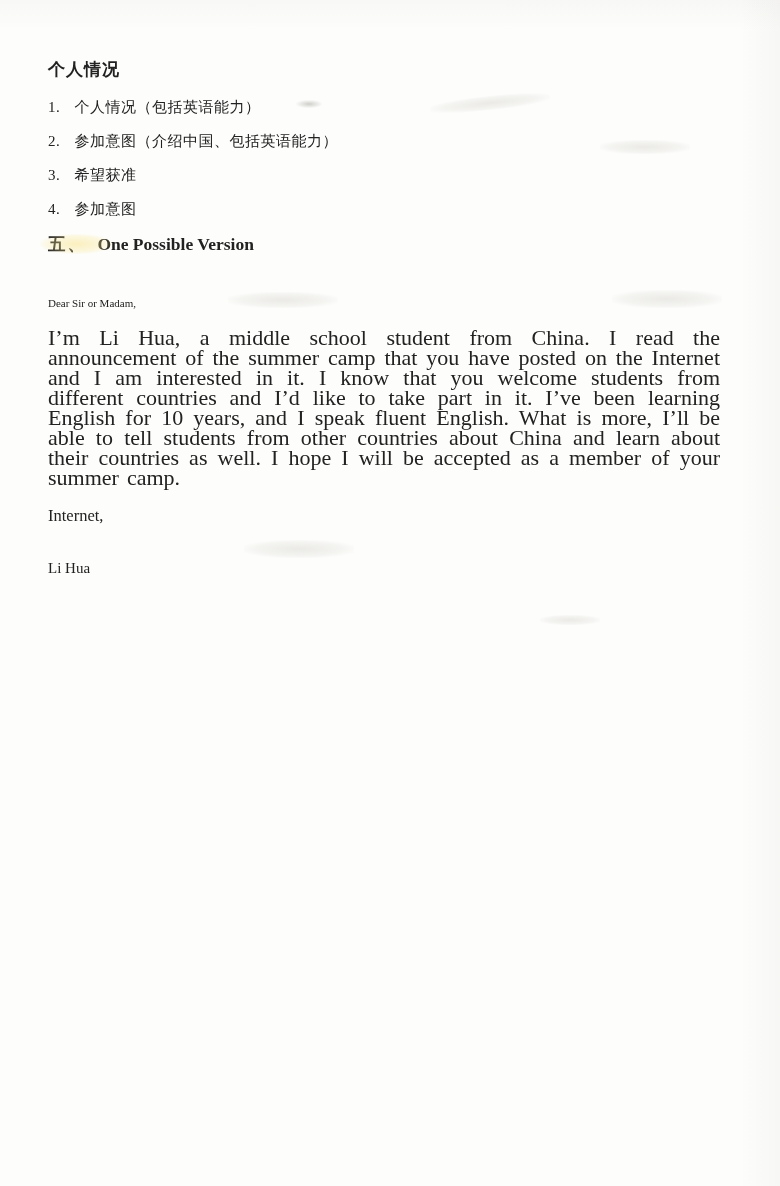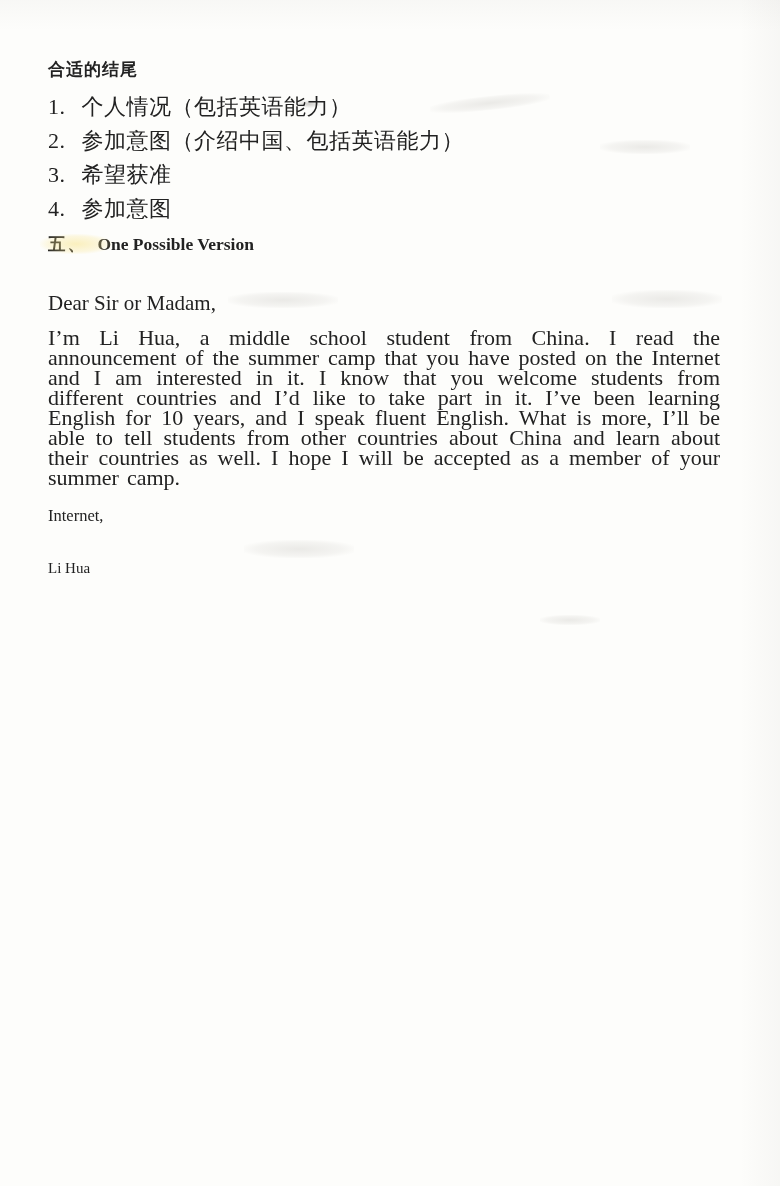--- a/index.html
+++ b/index.html
@@ -32,21 +32,21 @@
     line-height: 20px;
     font-weight: bold;
     letter-spacing: 1px;
   }
   .outline-list {
     list-style: none;
     margin: 0;
     padding: 0;
   }
   .outline-item {
-    font-size: 22px;
+    font-size: 15px;
     line-height: 20px;
     margin: 0 0 14px 0;
     letter-spacing: 0.5px;
   }
   .outline-item .num {
     display: inline-block;
     margin-right: 10px;
   }
 
   
@@ -65,21 +65,21 @@
     width: 72px;
     height: 20px;
     background: radial-gradient(ellipse at center, rgba(248,228,140,0.55) 0%, rgba(248,228,140,0.25) 55%, rgba(248,228,140,0) 75%);
     pointer-events: none;
   }
 
   
   .letter p { margin: 0; }
   .salutation {
     margin-top: 38px !important;
-    font-size: 21px;
+    font-size: 11px;
     line-height: 20px;
   }
   .body-para {
     margin-top: 15px !important;
     font-size: 22px;
     line-height: 20px;
     text-align: justify;
     word-spacing: 2.5px;
   }
   .closing {
@@ -120,21 +120,21 @@
   <div class="artifact a1"></div>
   <div class="artifact a2"></div>
   <div class="artifact a3"></div>
   <div class="artifact a4"></div>
   <div class="artifact a5"></div>
   <div class="artifact a6"></div>
   <div class="artifact a7"></div>
 
   <div class="content">
 
-    <h2 class="outline-heading">合适的结尾</h2>
+    <h2 class="outline-heading">个人情况</h2>
 
     <ol class="outline-list">
       <li class="outline-item">
         <span class="num">1.</span>
         <span class="txt">个人情况（包括英语能力）</span>
       </li>
       <li class="outline-item">
         <span class="num">2.</span>
         <span class="txt">参加意图（介绍中国、包括英语能力）</span>
       </li>

